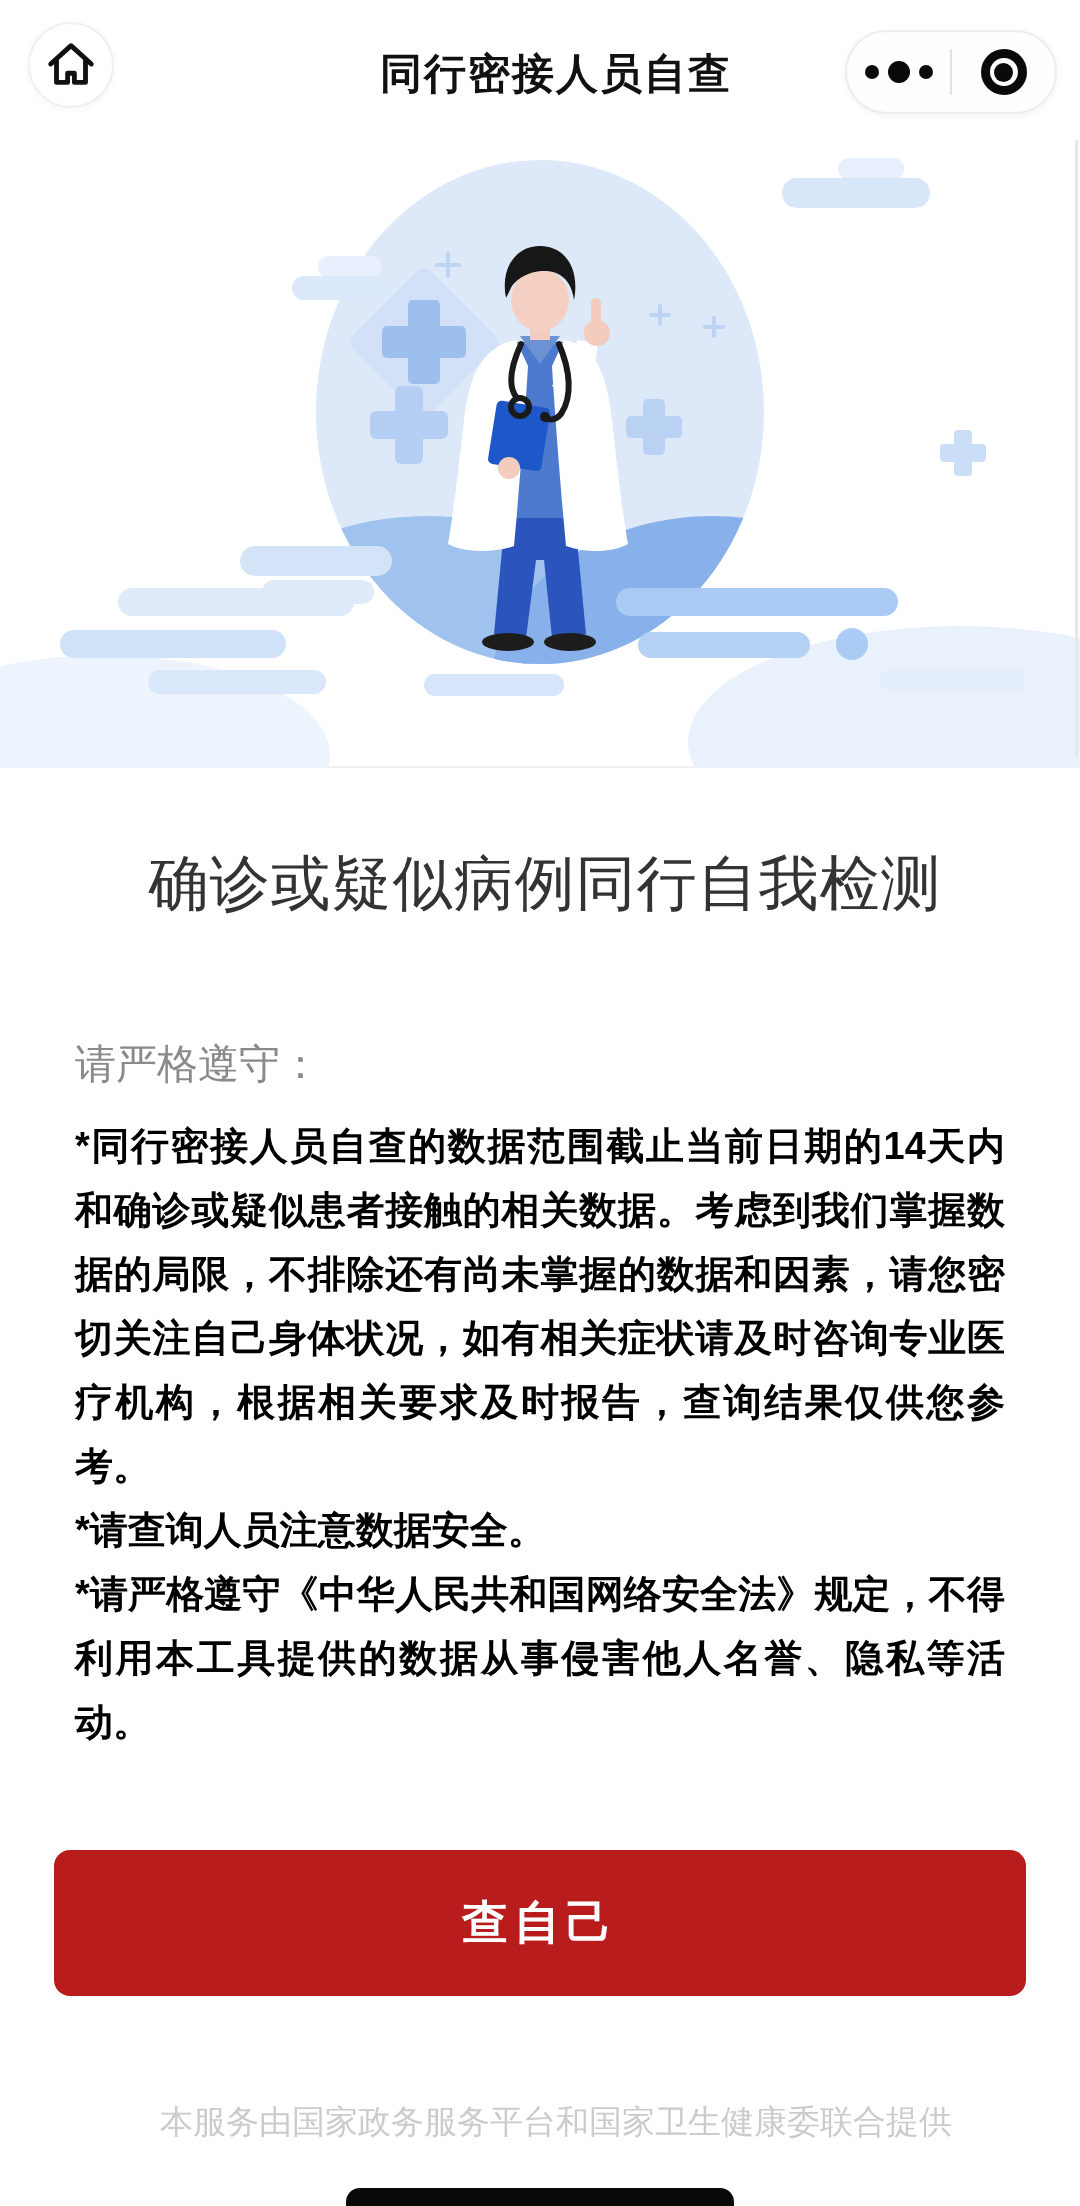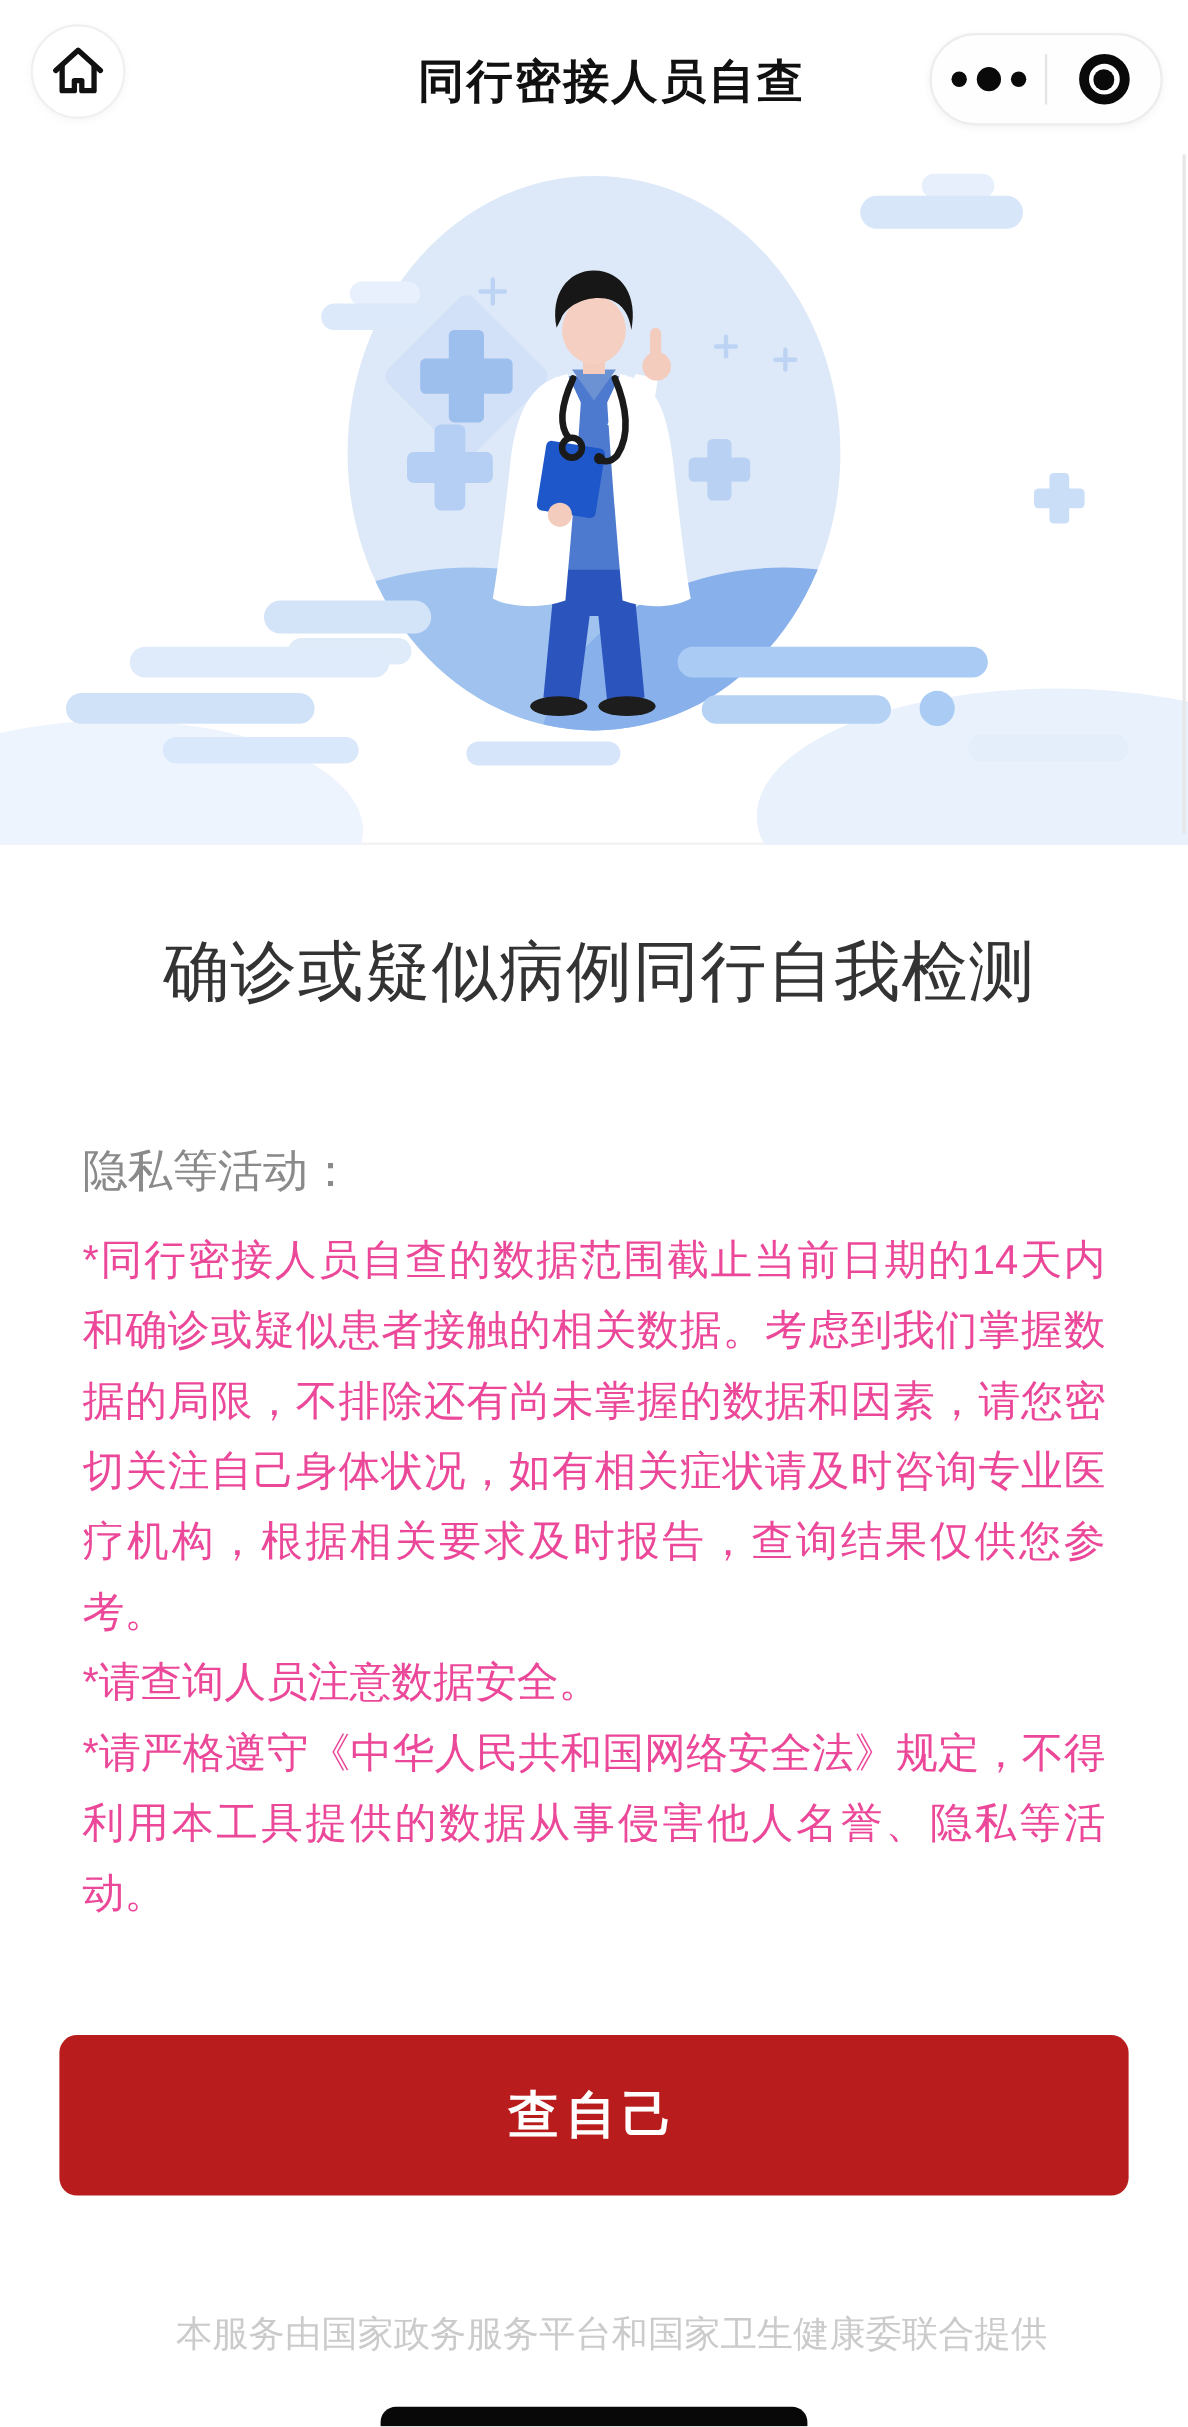--- a/index.html
+++ b/index.html
@@ -32,22 +32,22 @@
            border-bottom:2px solid #f1f1f1; }
   .scrollbar { position:absolute; right:2px; top:140px; width:3px; height:618px;
                background:#e7e7e7; border-radius:2px; }
 
   
   .content { position:absolute; top:770px; left:0; width:1080px; }
   .page-title { margin-top:74px; text-align:center; font-size:60px; font-weight:500;
                 color:#333; letter-spacing:1px;padding-left:10px; }
   .notice { margin:112px 75px 0 75px; }
   .notice-heading { font-size:41px; color:#8a8a8a; }
-  .notice-body { margin-top:22px; font-size:38px; line-height:64px; color:#ec4899;
-                 text-align:justify; }
+  .notice-body { margin-top:22px; font-size:38px; line-height:64px; color:#000000;
+                 text-align:justify;font-weight:bold; }
   .check-btn { display:block; margin:96px 54px 0 54px; width:972px; height:146px;
                background:#b91c1c; border:none; border-radius:16px; color:#fff;
                font-size:46px; font-weight:bold; letter-spacing:6px; cursor:pointer;
                font-family:inherit; }
   .footer-text { position:absolute; top:2100px; left:16px; width:100%; text-align:center;
                  font-size:33px; color:#cbcbcb; }
   .home-indicator { position:absolute; bottom:0; left:50%; transform:translateX(-50%);
                     width:388px; height:18px; background:#080808; border-radius:14px 14px 0 0; }
 </style>
 </head>
@@ -169,21 +169,21 @@
         <path d="M506,168 C500,138 516,116 540,116 C566,116 580,140 574,170 C572,156 566,147 556,143 C540,137 516,145 510,160 Z" fill="#171717"></path>
       </g>
     </svg>
   </div>
   <div class="scrollbar"></div>
 
   <div class="content">
     <div class="page-title">确诊或疑似病例同行自我检测</div>
 
     <div class="notice">
-      <div class="notice-heading">隐私等活动：</div>
+      <div class="notice-heading">请严格遵守：</div>
       <div class="notice-body">*同行密接人员自查的数据范围截止当前日期的14天内和确诊或疑似患者接触的相关数据。考虑到我们掌握数据的局限，不排除还有尚未掌握的数据和因素，请您密切关注自己身体状况，如有相关症状请及时咨询专业医疗机构，根据相关要求及时报告，查询结果仅供您参考。</div>
       <div class="notice-body" style="margin-top:0;">*请查询人员注意数据安全。</div>
       <div class="notice-body" style="margin-top:0;">*请严格遵守《中华人民共和国网络安全法》规定，不得利用本工具提供的数据从事侵害他人名誉、隐私等活动。</div>
     </div>
 
     <button class="check-btn">查自己</button>
   </div>
 
   <div class="footer-text">本服务由国家政务服务平台和国家卫生健康委联合提供</div>
 

